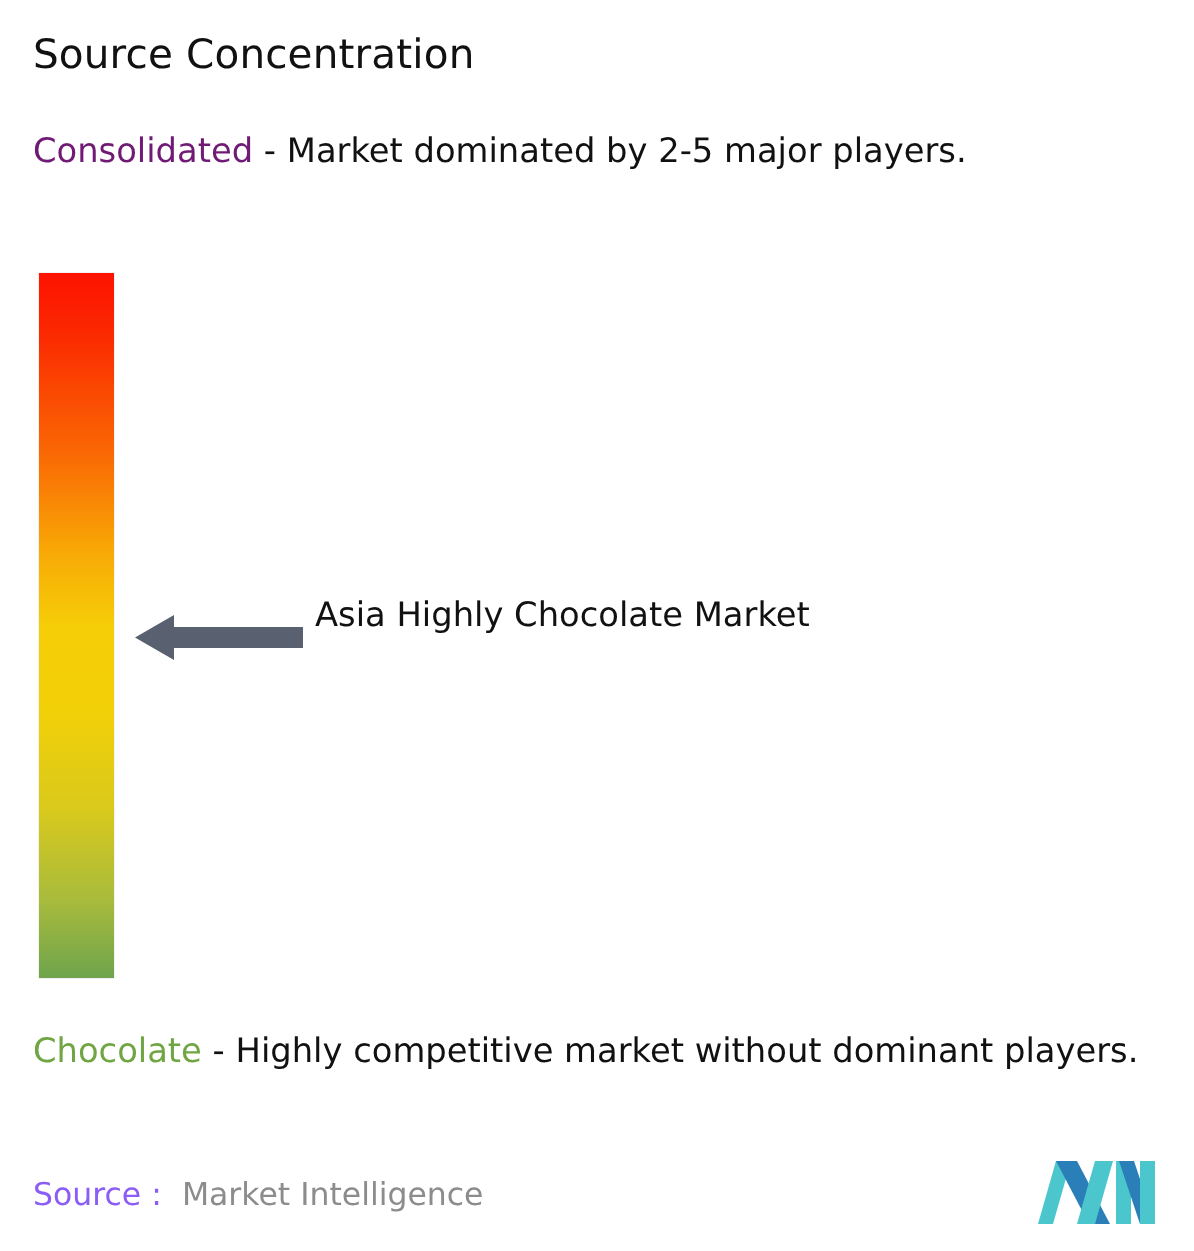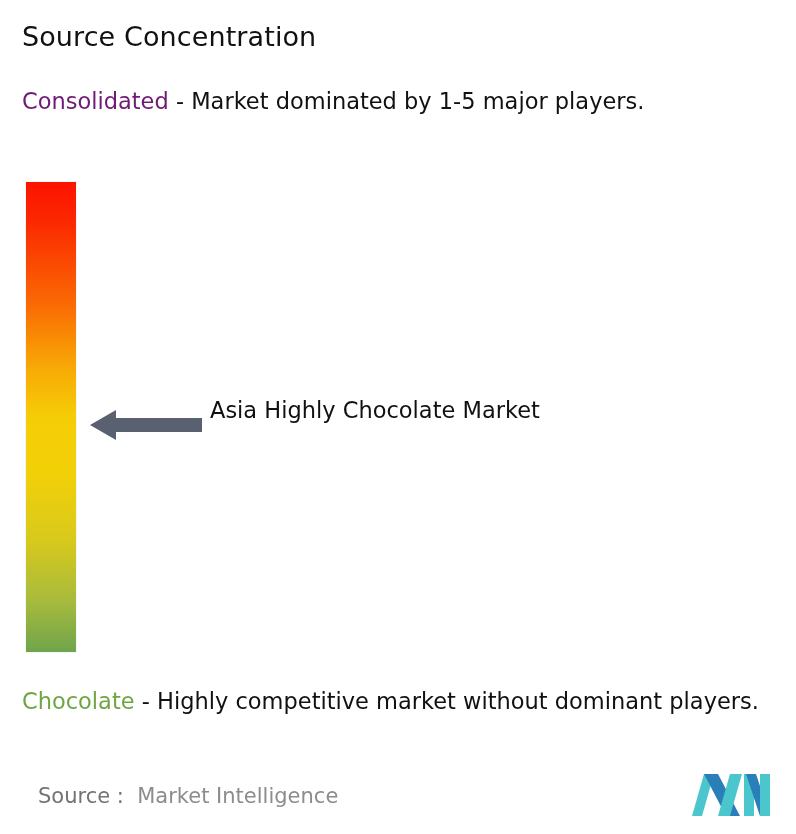--- a/index.html
+++ b/index.html
@@ -98,38 +98,38 @@
   
   .source-text {
     position: absolute;
     left: 22px;
     top: 782px;
     font-size: 21px;
     line-height: 28px;
     color: #7f7f7f;
     white-space: nowrap;
   }
-  .source-label { color: #737373; margin-left: 16px; }
+  .source-label { color: #8b5cf6; }
   .source-value { color: #8c8c8c; }
 
   
   .brand-logo {
     position: absolute;
     left: 692px;
     top: 768px;
     width: 80px;
     height: 50px;
   }
 </style>
 </head>
 <body>
 
 <div class="page-title">Source Concentration</div>
 
-<div class="legend-line legend-top"><span class="legend-term consolidated">Consolidated</span><span class="legend-desc"> - </span><span class="legend-desc">Market dominated by 1-5 major players.</span></div>
+<div class="legend-line legend-top"><span class="legend-term consolidated">Consolidated</span><span class="legend-desc"> - </span><span class="legend-desc">Market dominated by 2-5 major players.</span></div>
 
 <div class="gradient-bar"></div>
 
 <div class="callout-arrow">
   <svg width="112" height="34" viewBox="0 0 112 34" xmlns="http://www.w3.org/2000/svg">
     <polygon points="0,17 26,2 26,10 112,10 112,24 26,24 26,32" fill="#596070"></polygon>
   </svg>
 </div>
 
 <div class="callout-label">Asia Highly Chocolate Market</div>

